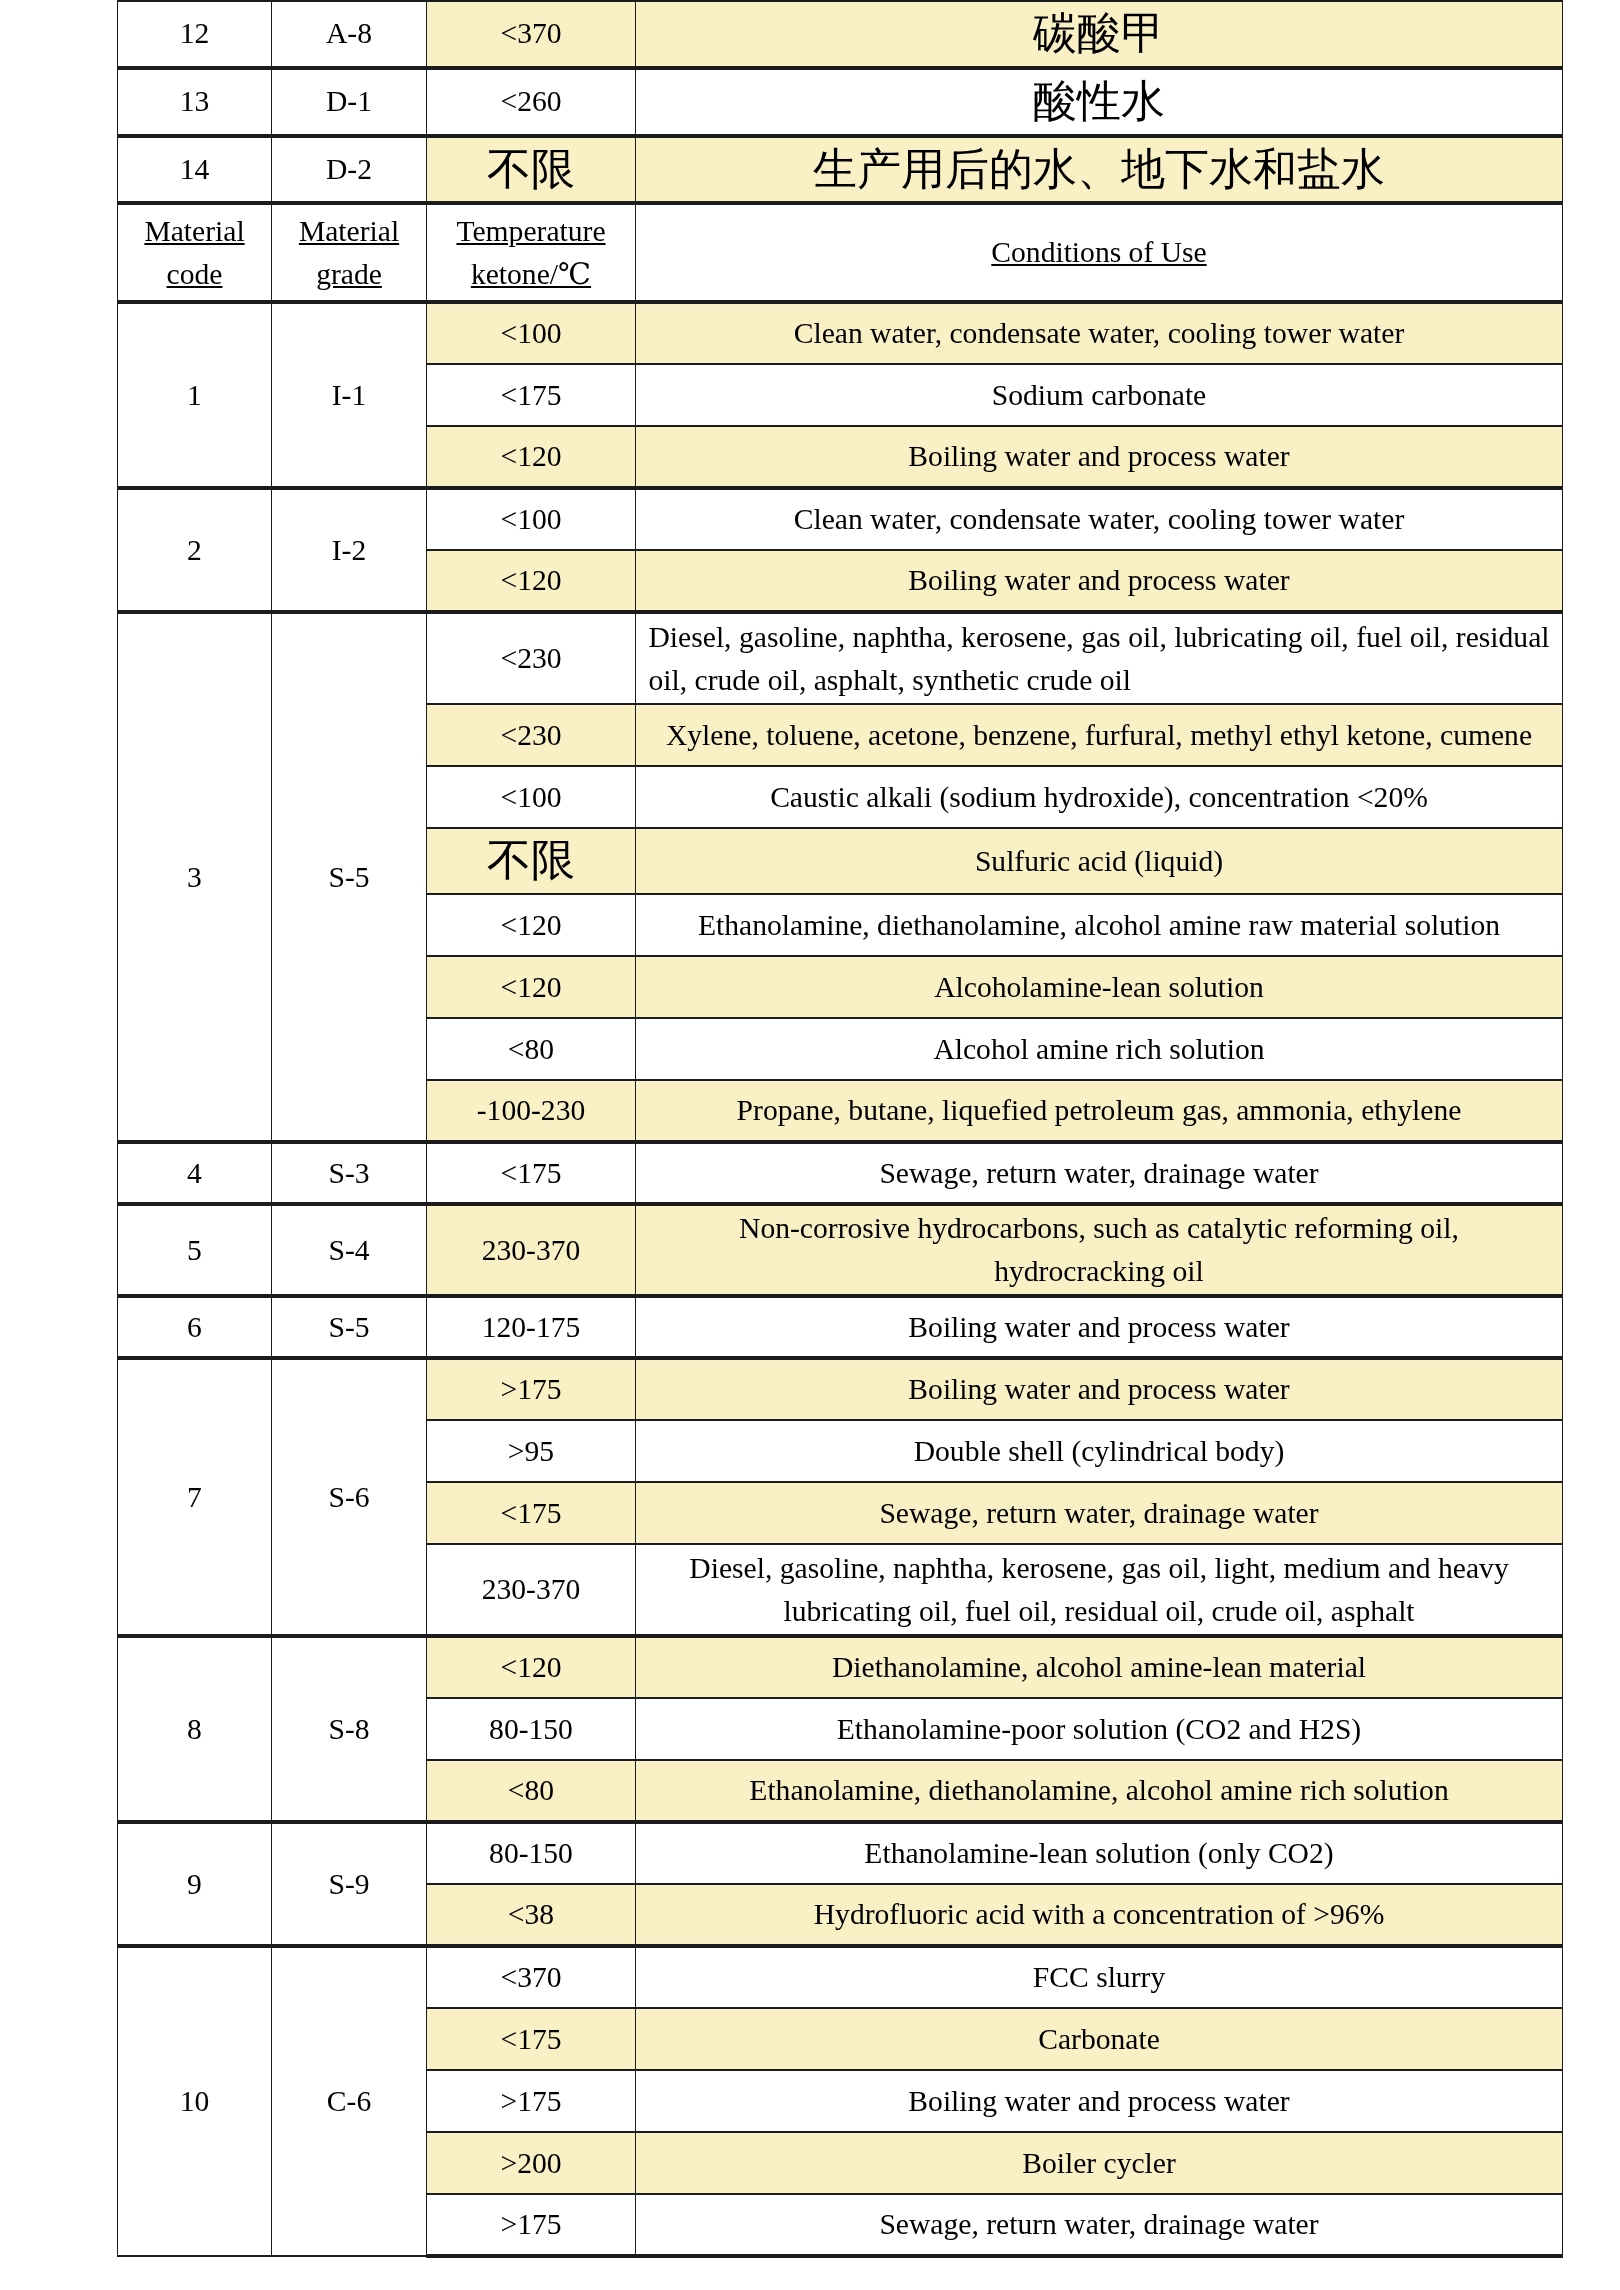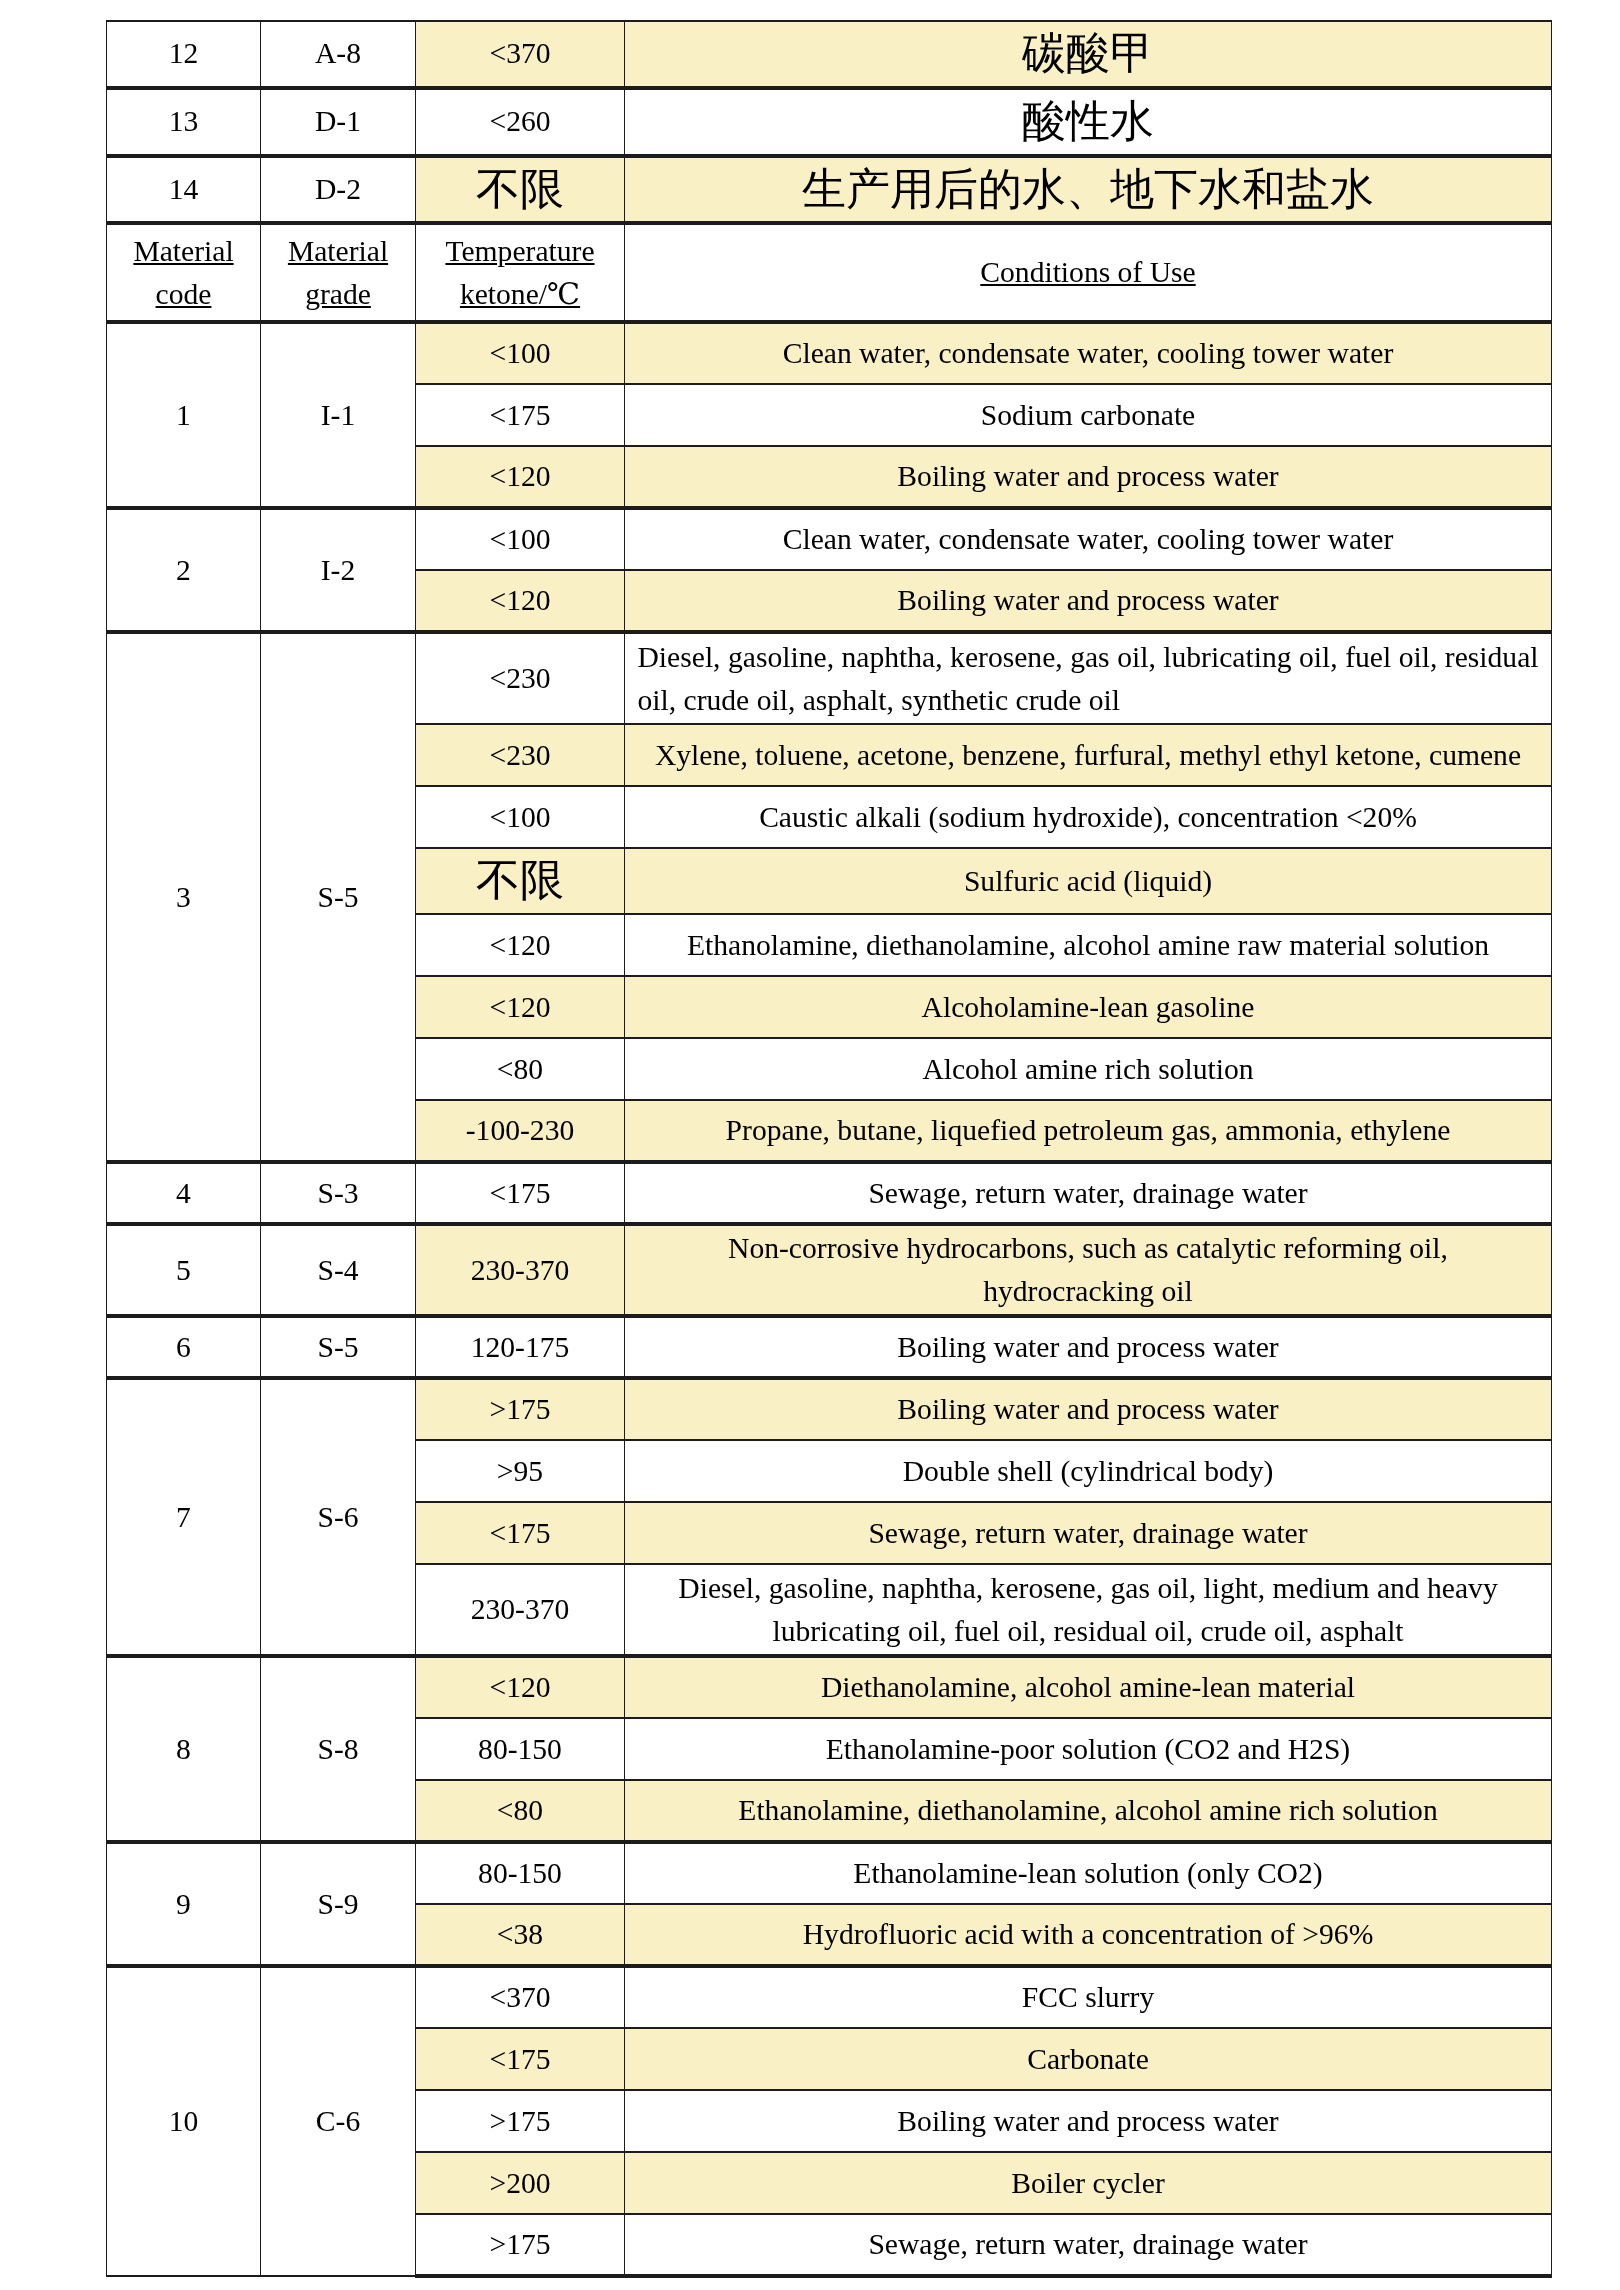--- a/index.html
+++ b/index.html
@@ -9,23 +9,23 @@
     --bg:#ffffff;
   }
   html,body{margin:0;padding:0;}
   body{
     width:1620px;height:2291px;position:relative;overflow:hidden;
     background:var(--bg);
     font-family:"Liberation Serif","DejaVu Serif",serif;
     color:var(--text);
   }
   table.mat-table{
-    position:absolute;left:106px;top:0;
+    position:absolute;left:117px;top:0;
     width:1445px;
-    border-collapse:collapse;table-layout:fixed;margin-top:20px;
+    border-collapse:collapse;table-layout:fixed;
   }
   col.c1{width:154px;} col.c2{width:155px;} col.c3{width:209px;} col.c4{width:927px;}
   td,th{
     border:1.8px solid var(--border);
     border-top-width:2.7px;border-bottom-width:2.7px;
     text-align:center;vertical-align:middle;
     font-size:29.6px;line-height:1.45;
     font-weight:normal;
     padding:0 5.4px;
     overflow:hidden;
@@ -118,21 +118,21 @@
       <tr class="r-single">
         <td class="c3 hl cjk">不限</td>
         <td class="c4 hl ">Sulfuric acid (liquid)</td>
       </tr>
       <tr class="r-single">
         <td class="c3">&lt;120</td>
         <td class="c4">Ethanolamine, diethanolamine, alcohol amine raw material solution</td>
       </tr>
       <tr class="r-single">
         <td class="c3 hl">&lt;120</td>
-        <td class="c4 hl ">Alcoholamine-lean gasoline</td>
+        <td class="c4 hl ">Alcoholamine-lean solution</td>
       </tr>
       <tr class="r-single">
         <td class="c3">&lt;80</td>
         <td class="c4">Alcohol amine rich solution</td>
       </tr>
       <tr class="r-single">
         <td class="c3 hl">-100-230</td>
         <td class="c4 hl ">Propane, butane, liquefied petroleum gas, ammonia, ethylene</td>
       </tr>
       <tr class="r-single group-start">

